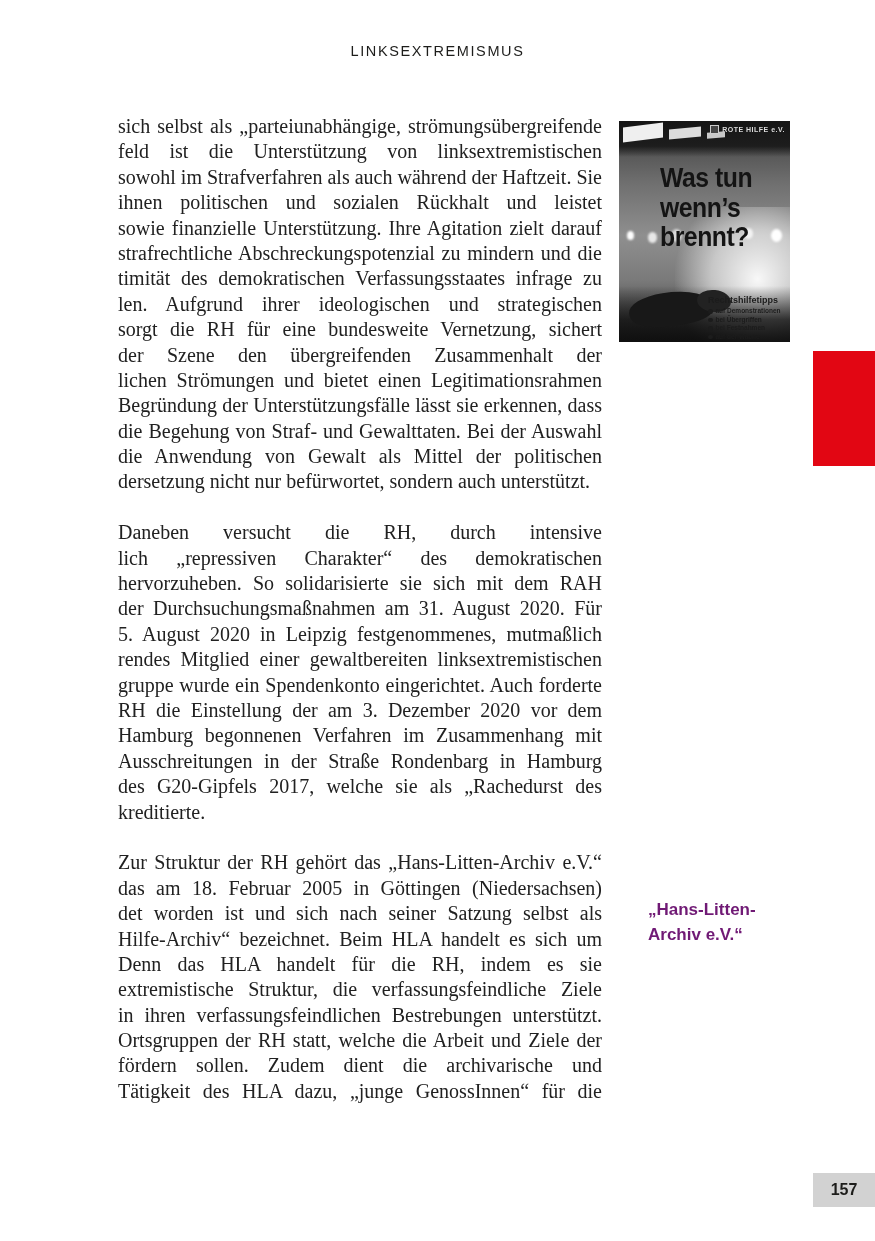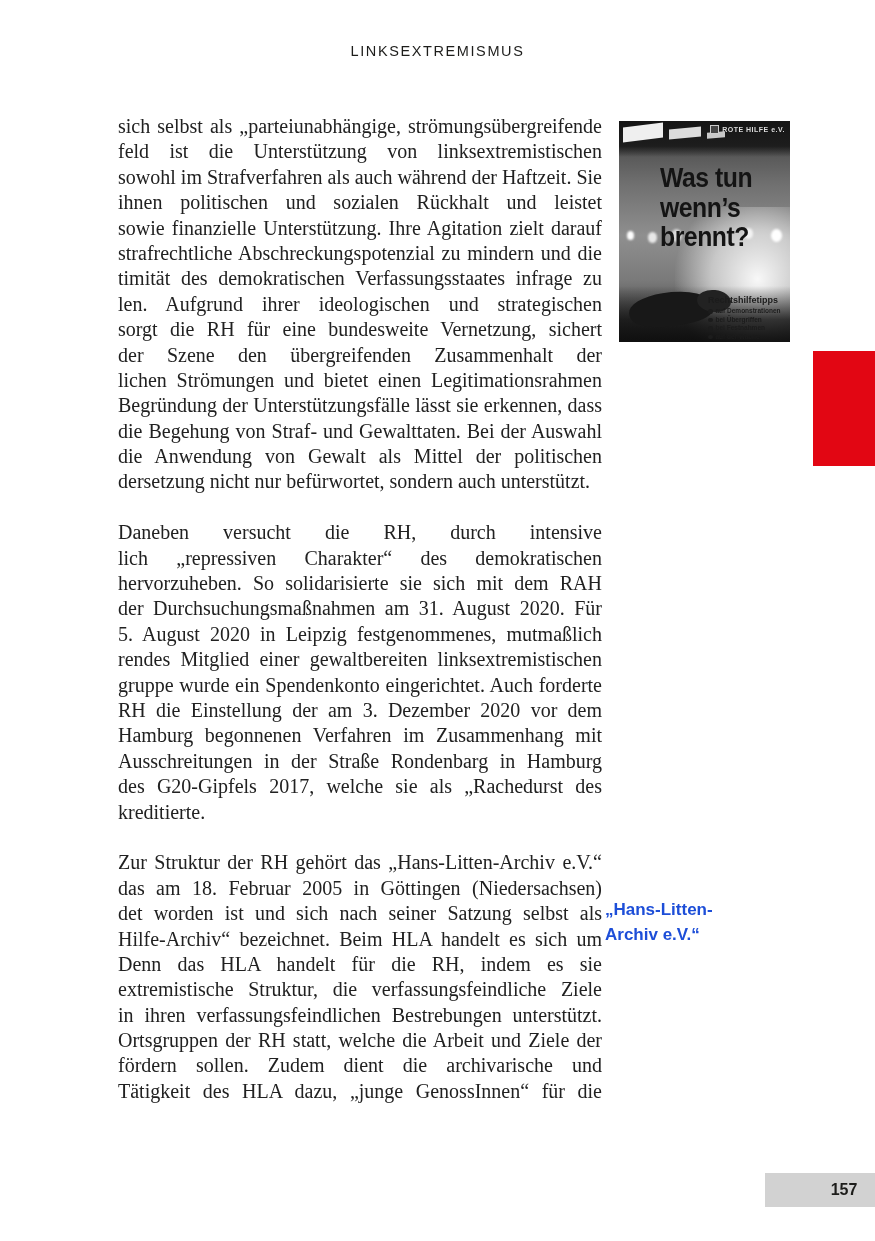--- a/index.html
+++ b/index.html
@@ -39,27 +39,27 @@
     line-height: 25.4px;
     text-align: justify;
     text-align-last: justify;
     overflow: hidden;
   }
   .line.line-last { text-align-last: left; }
 
   
   .margin-note {
     position: absolute;
-    left: 605px; top: 897px;
+    left: 648px; top: 897px;
     width: 190px;
     font-family: "Liberation Sans", sans-serif;
     font-weight: bold;
     font-size: 17px;
     line-height: 25.4px;
-    color: #1d4ed8;
+    color: #701a75;
   }
 
   
   .brochure {
     position: absolute;
     left: 619px; top: 121px;
     width: 171px; height: 221px;
     background: linear-gradient(180deg, #3c3c3c 0%, #6f6f6f 28%, #8f8f8f 52%, #7a7a7a 72%, #4a4a4a 90%, #2b2b2b 100%);
     overflow: hidden;
   }
@@ -231,17 +231,17 @@
           <div class="b-tip">
             <span class="dot"></span>
             <span>auf der Wache</span>
           </div>
         </div>
     </div>
   </div>
 
   <div class="red-box" style="background: rgb(226, 6, 19);"></div>
 
-  <div class="pagenum-box" style="background: rgb(210, 210, 210); padding-left: 48px;">
+  <div class="pagenum-box" style="background: rgb(210, 210, 210);">
     <span>157</span>
   </div>
 
 </div>
 
 </body></html>

